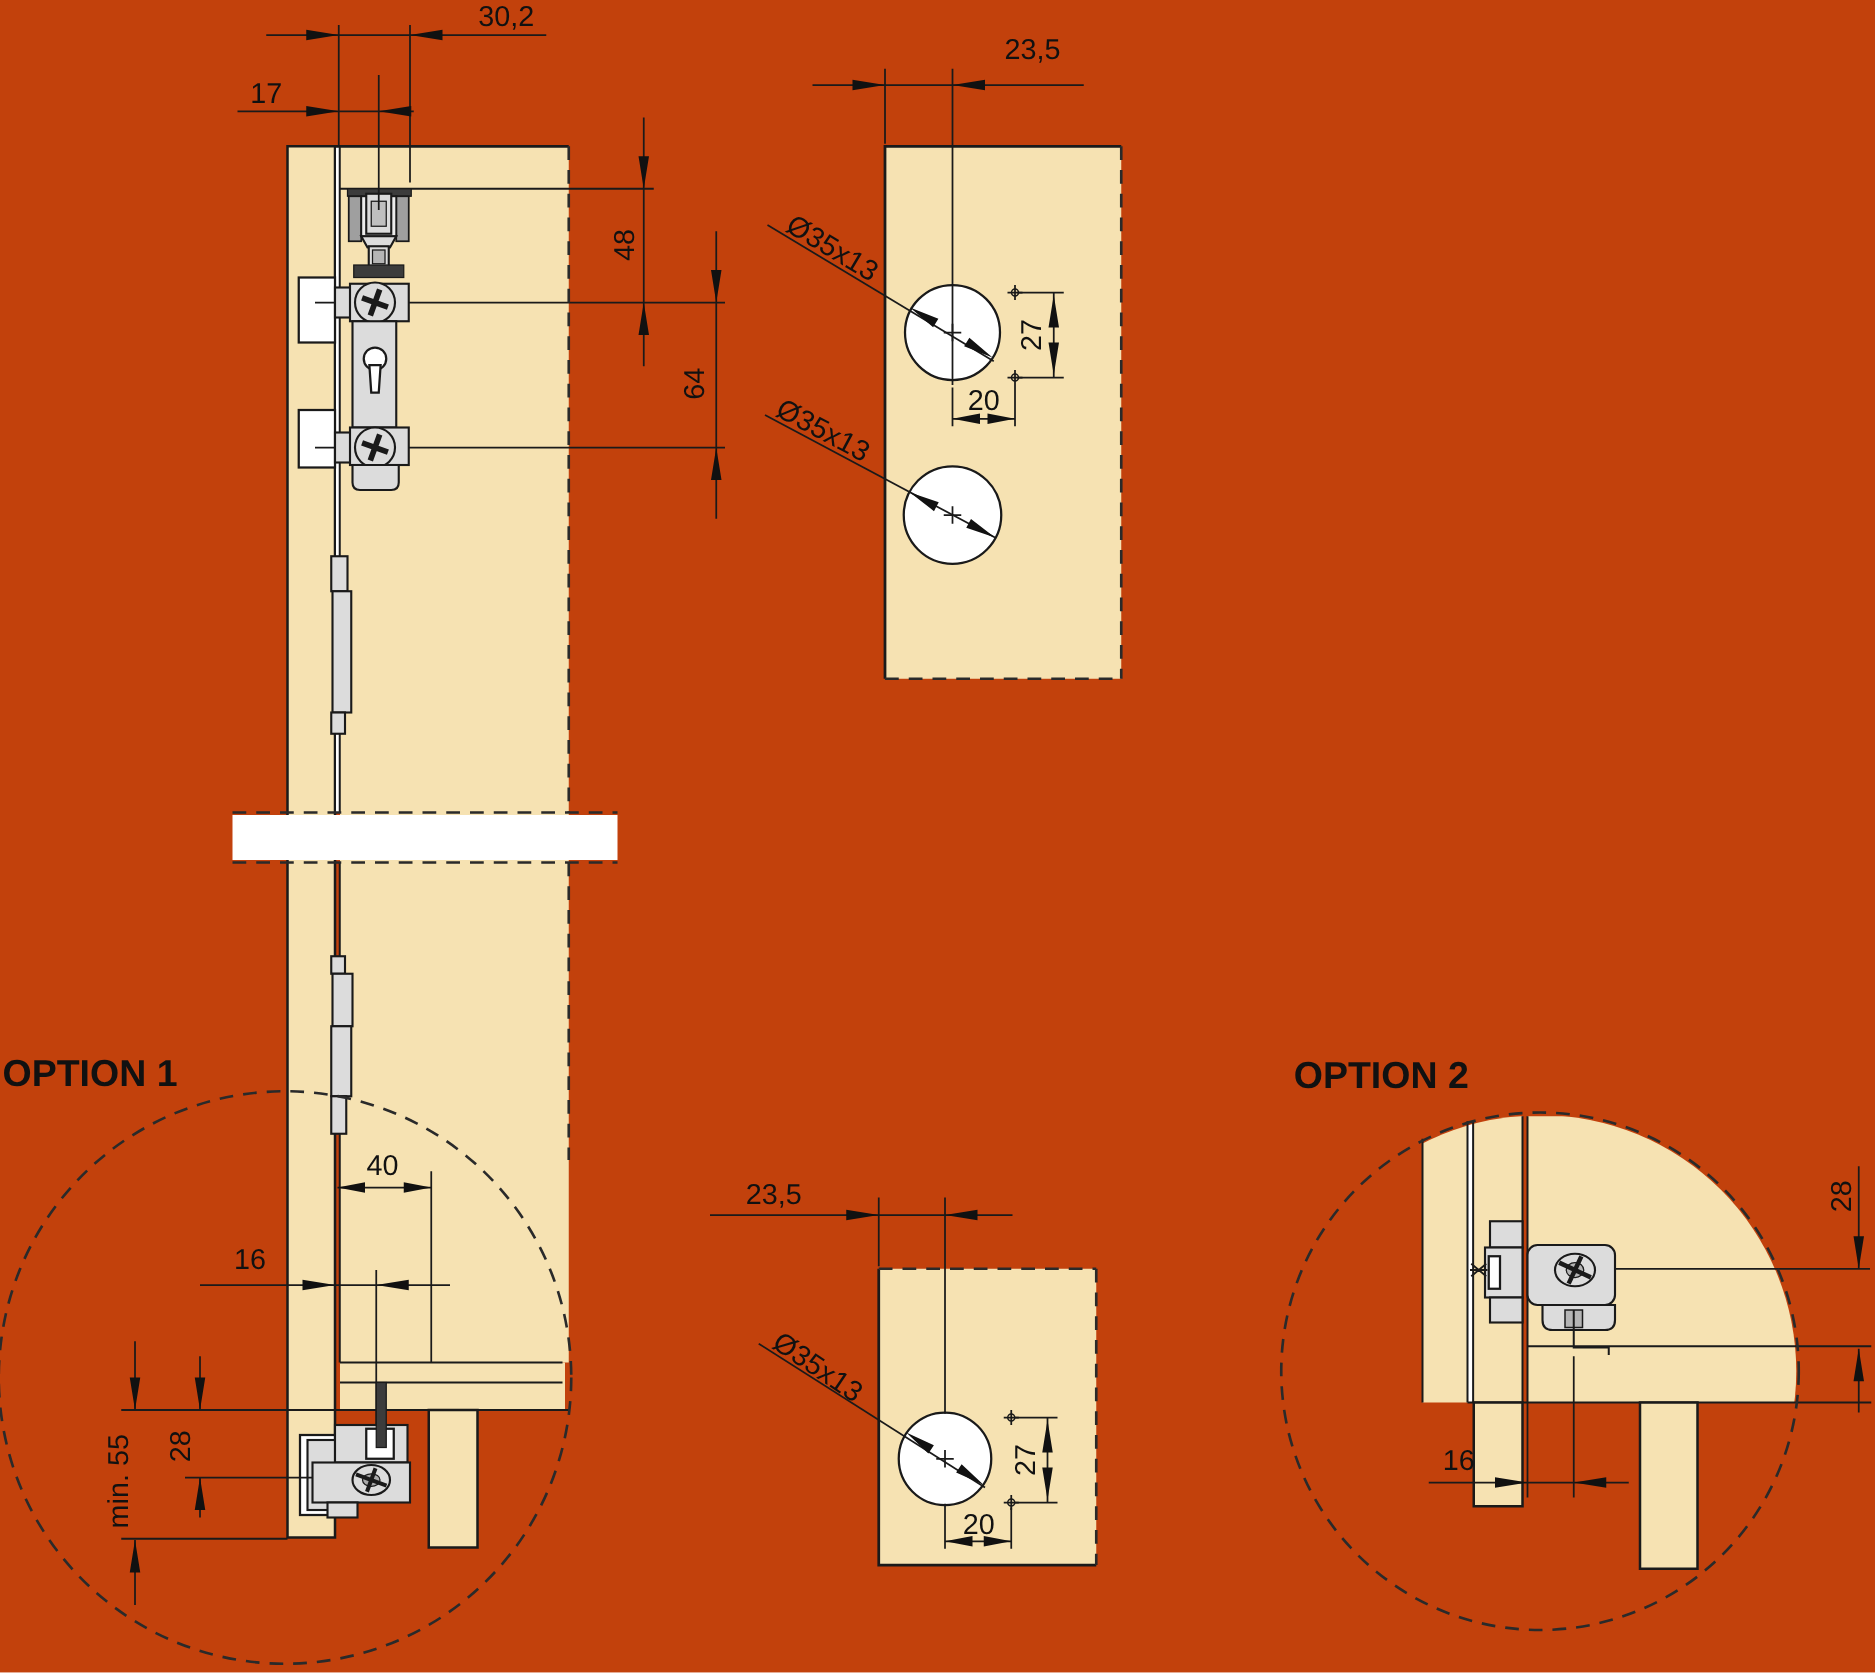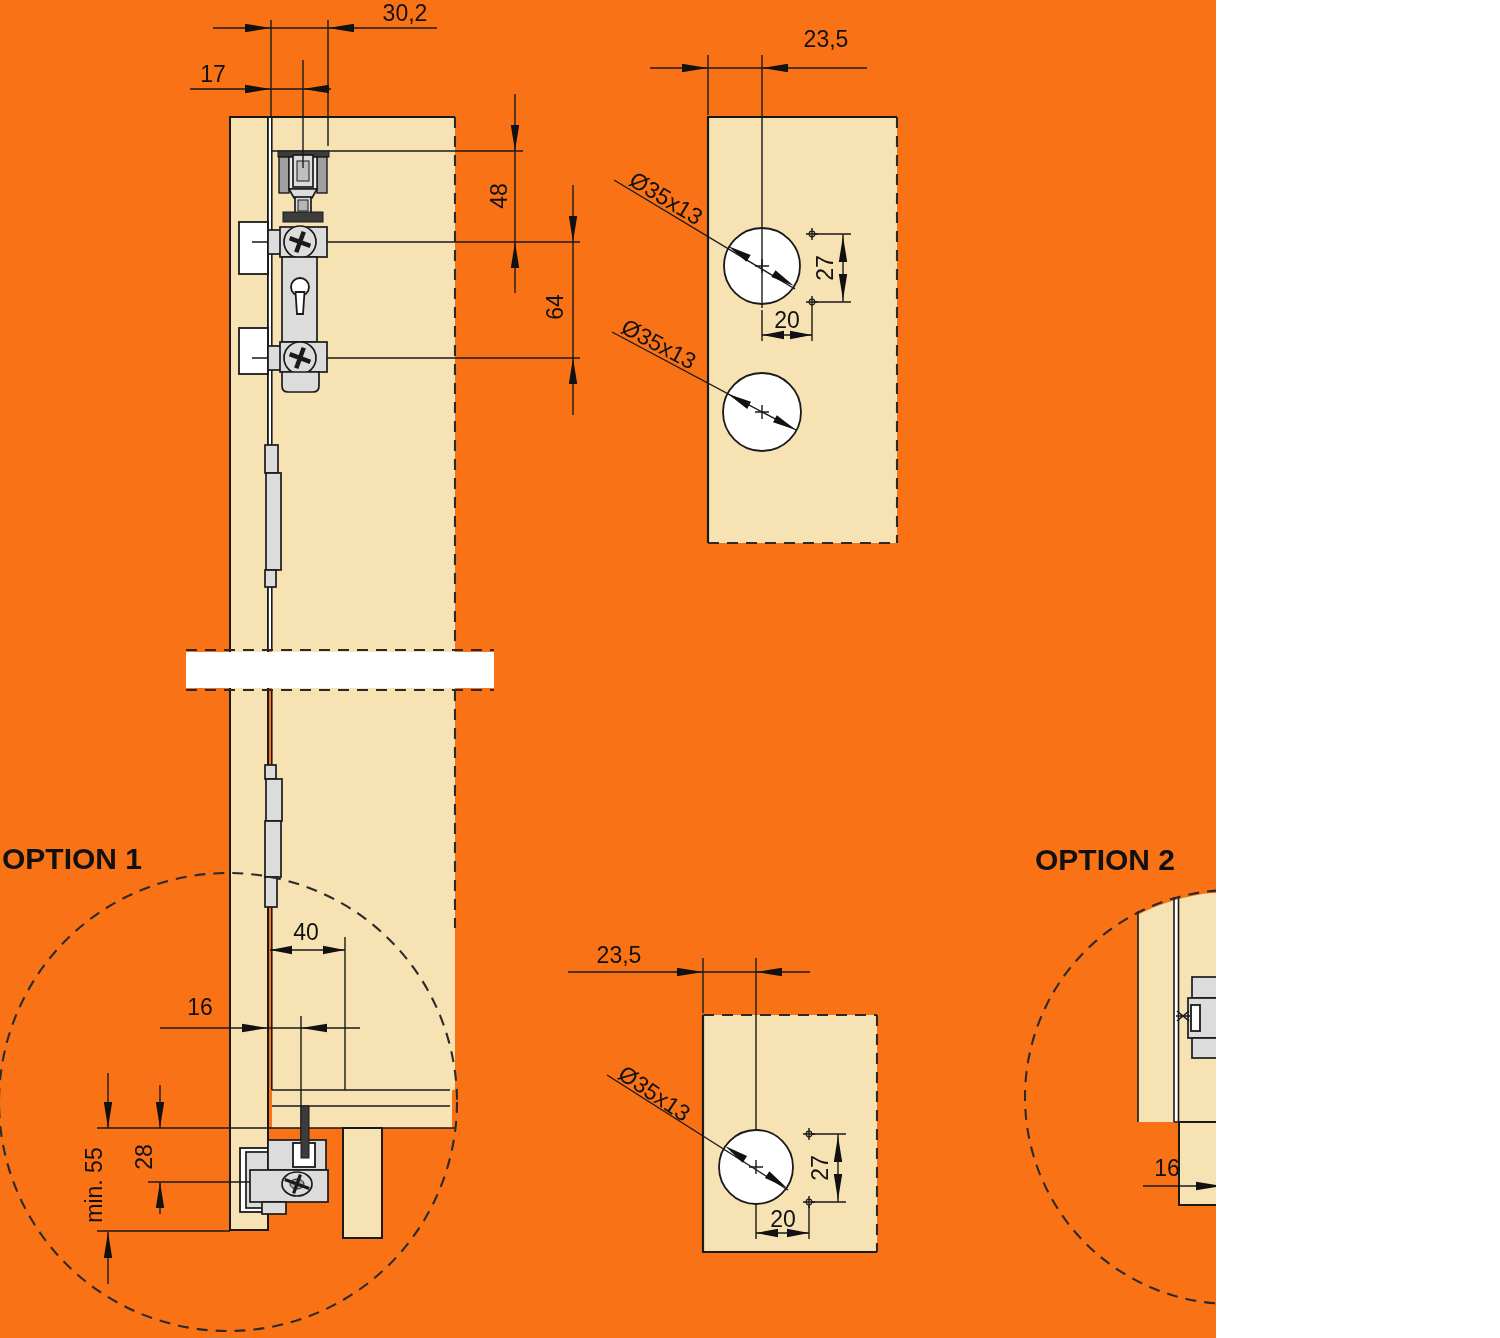--- a/index.html
+++ b/index.html
@@ -1,16 +1,16 @@
 <!DOCTYPE html>
 <html><head>
 <meta charset="utf-8">
 <style>
   html,body{margin:0;padding:0;background:#fff;}
-  #stage{width:1216px;height:1338px;position:relative;background:#f97316;overflow:hidden;}
+  #stage{width:1500px;height:1338px;position:relative;background:#c2410c;overflow:hidden;}
   svg{display:block;}
   .w   {fill:#f6e2b2;stroke:#1a1a1a;stroke-width:2;}
   .wf  {fill:#f6e2b2;}
   .ln  {stroke:#1a1a1a;stroke-width:1.6;fill:none;}
   .lnt {stroke:#1a1a1a;stroke-width:1.4;fill:none;}
   .ln2 {stroke:#1a1a1a;stroke-width:2.2;fill:none;}
   .dsh {stroke:#2a2a2a;stroke-width:2.1;fill:none;stroke-dasharray:11 8;}
   .hw  {fill:#dcdcdc;stroke:#1a1a1a;stroke-width:1.7;}
   .hwl {fill:#ececec;stroke:#1a1a1a;stroke-width:1.5;}
   .hwd {fill:#9f9f9f;stroke:#1a1a1a;stroke-width:1.4;}

